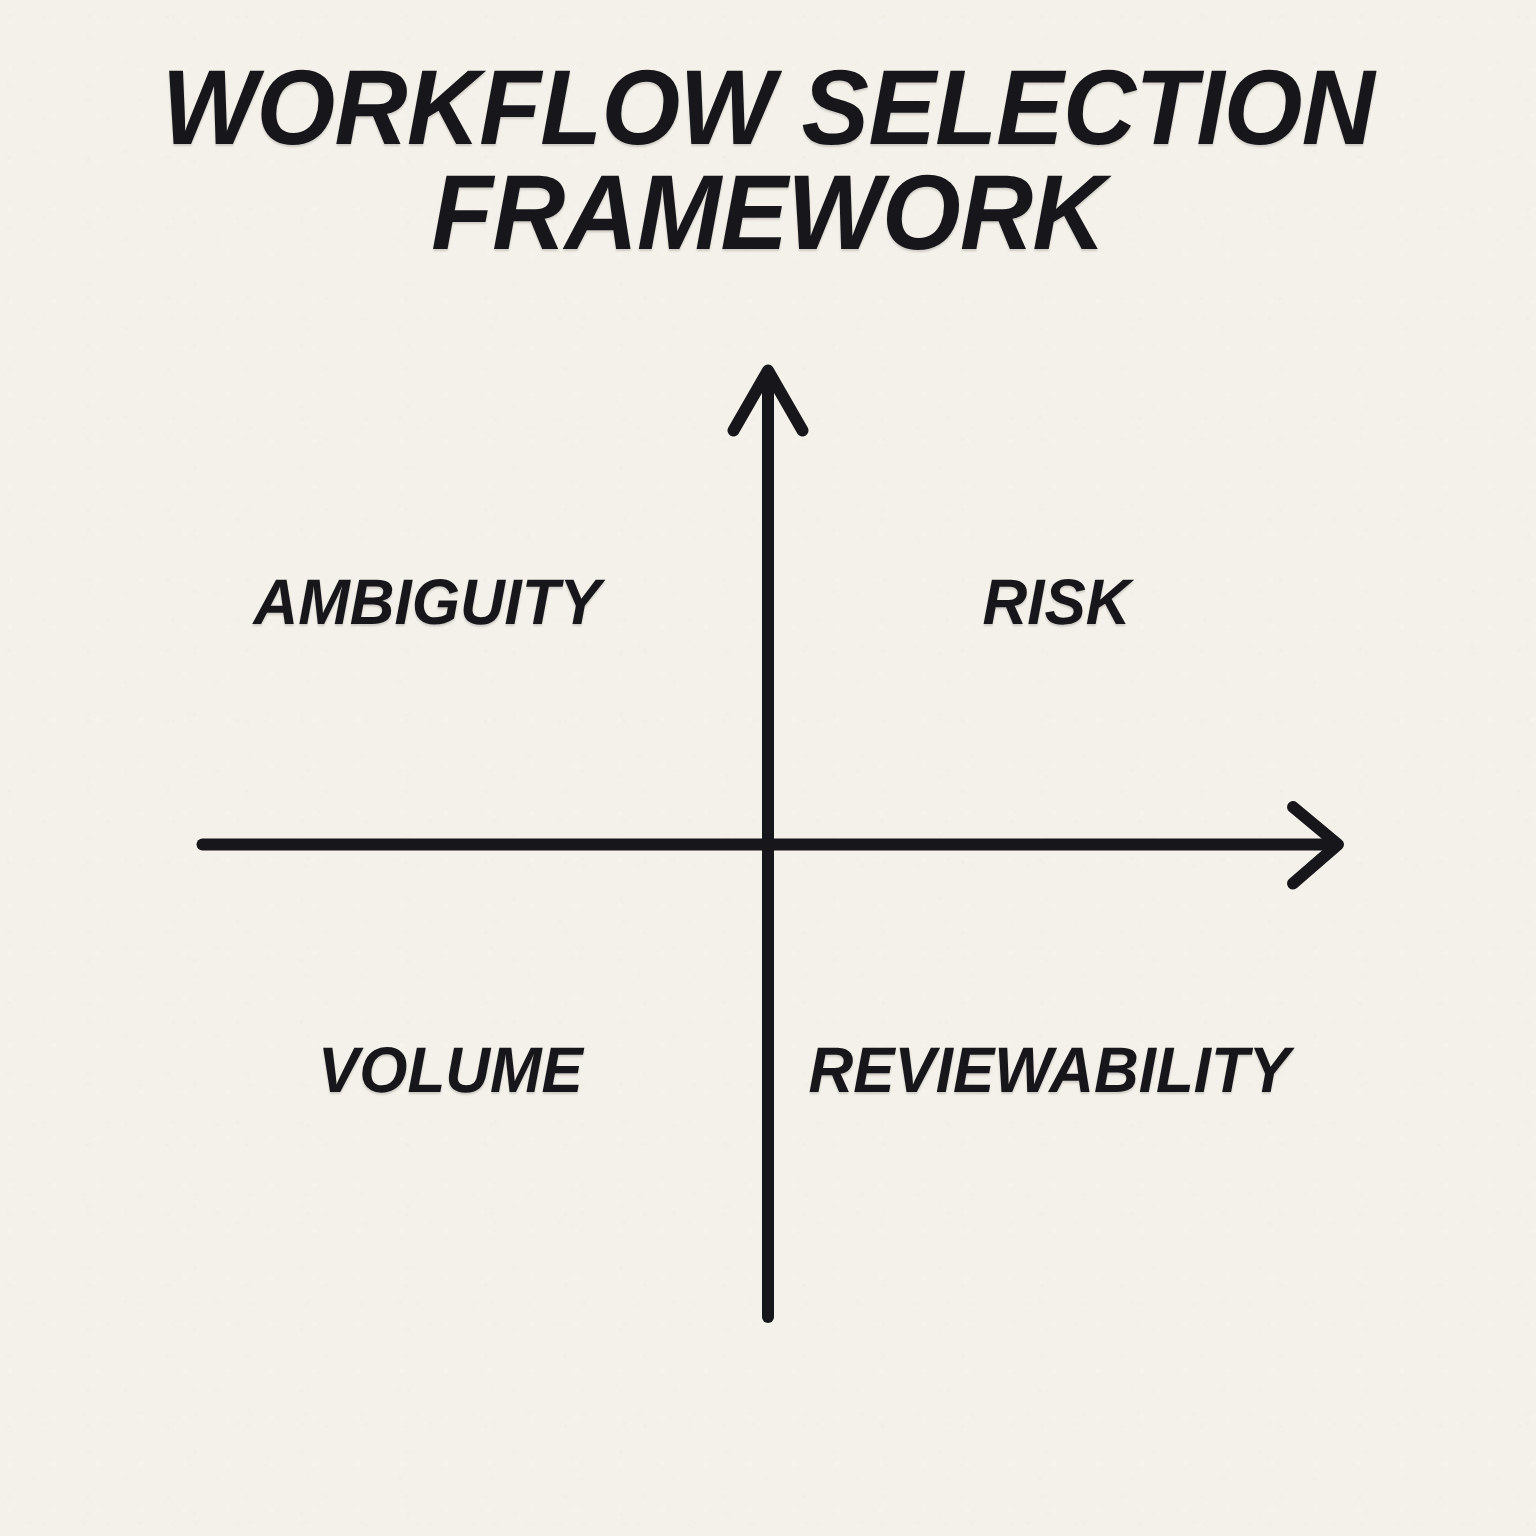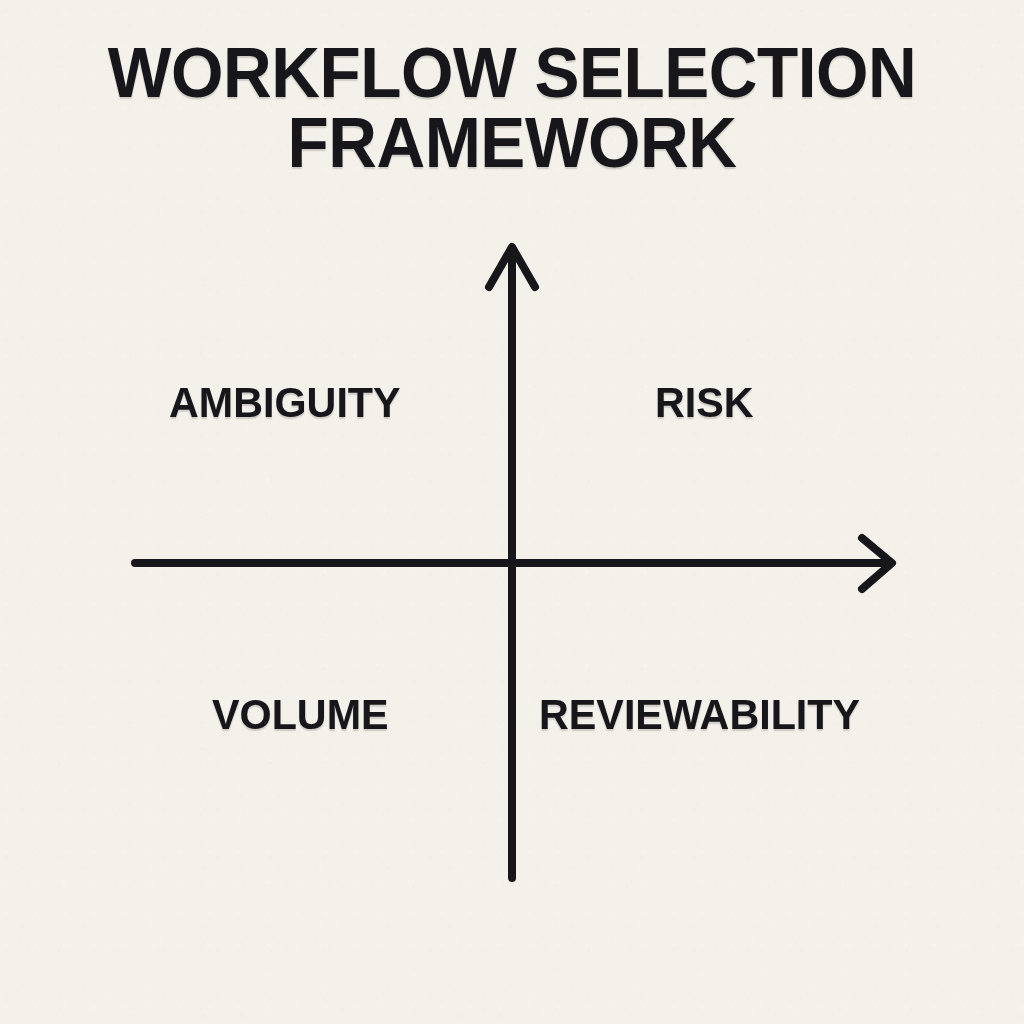--- a/index.html
+++ b/index.html
@@ -9,20 +9,21 @@
     background: #ffffff;
   }
 
   #canvas {
     position: relative;
     width: 1024px;
     height: 1024px;
     overflow: hidden;
     background-color: #f4f1ea;
     font-family: "Liberation Sans", "DejaVu Sans", sans-serif;
+    font-style: italic;
     -webkit-font-smoothing: antialiased;
   }
 
   
   #paper-grain {
     position: absolute;
     inset: 0;
     pointer-events: none;
     opacity: 0.5;
     background-image:

